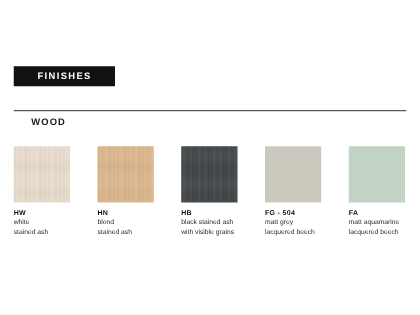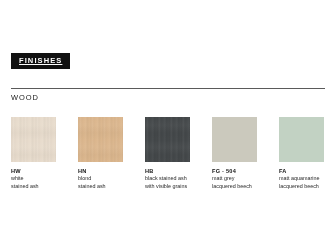--- a/index.html
+++ b/index.html
@@ -21,46 +21,45 @@
     height: 252px;
     background: #ffffff;
   }
 
   
   .badge {
     position: absolute;
     left: 11px;
     top: 53px;
     height: 16px;
-    padding: 0 8px;
+    padding: 0 19px;
     background: #111111;
     color: #ffffff;
     font-size: 7.5px;
     font-weight: bold;
     letter-spacing: 1.1px;
     line-height: 16px;
     white-space: nowrap;
-    text-decoration: underline;
   }
 
   
   .divider {
     position: absolute;
     left: 11px;
     top: 88px;
     width: 314px;
     height: 1px;
     background: #5a5a5a;
   }
   .section-title {
     position: absolute;
-    left: 11px;
+    left: 25px;
     top: 93px;
     font-size: 7.5px;
-    font-weight: normal;
+    font-weight: bold;
     letter-spacing: 0.9px;
     color: #1a1a1a;
   }
 
   
   .swatch-row {
     position: absolute;
     left: 11px;
     top: 117px;
     width: 314px;

